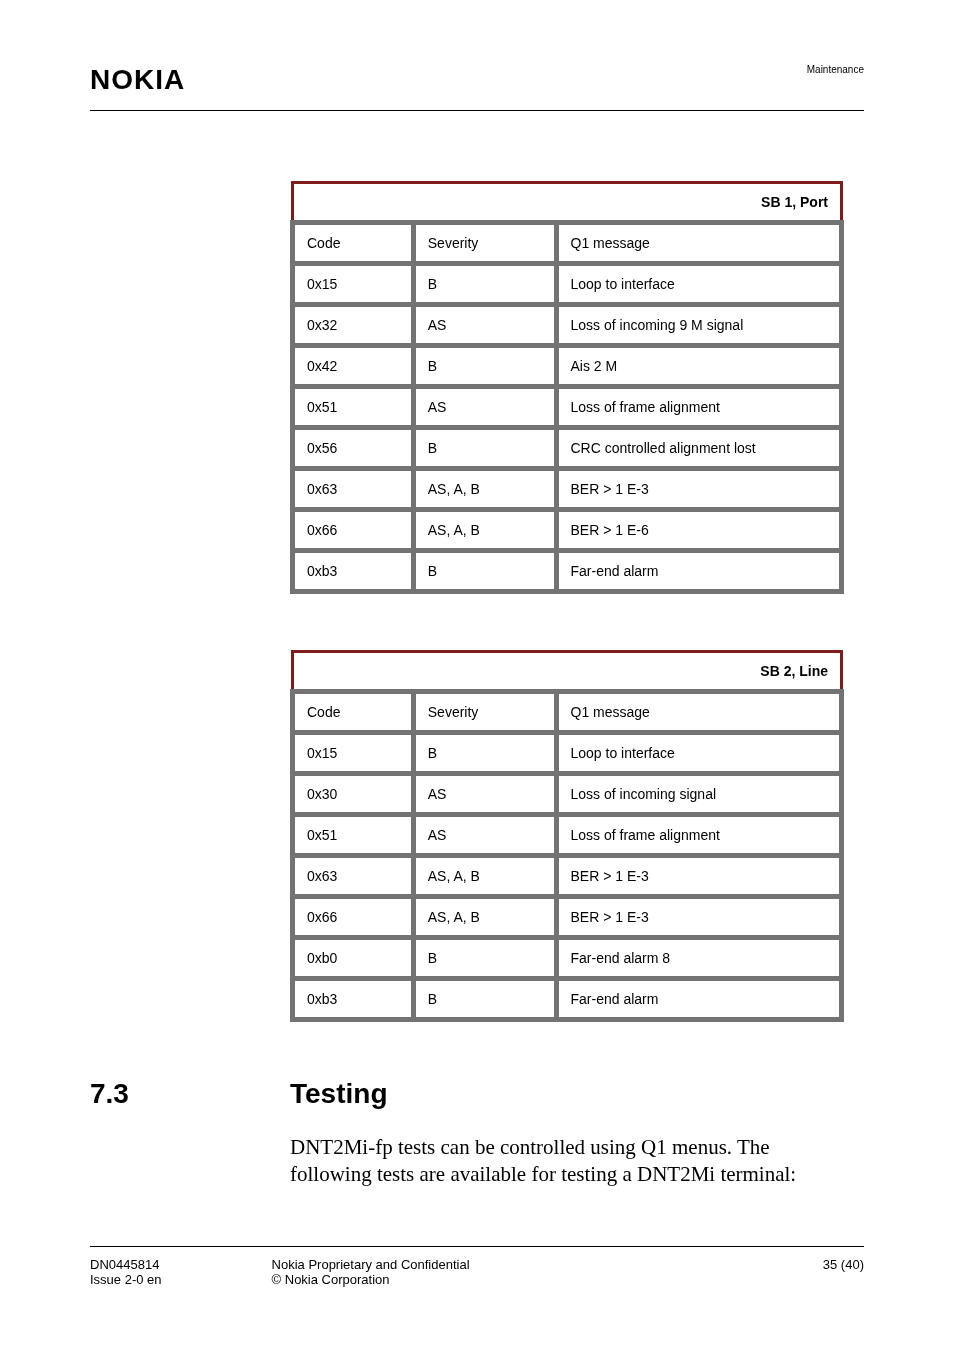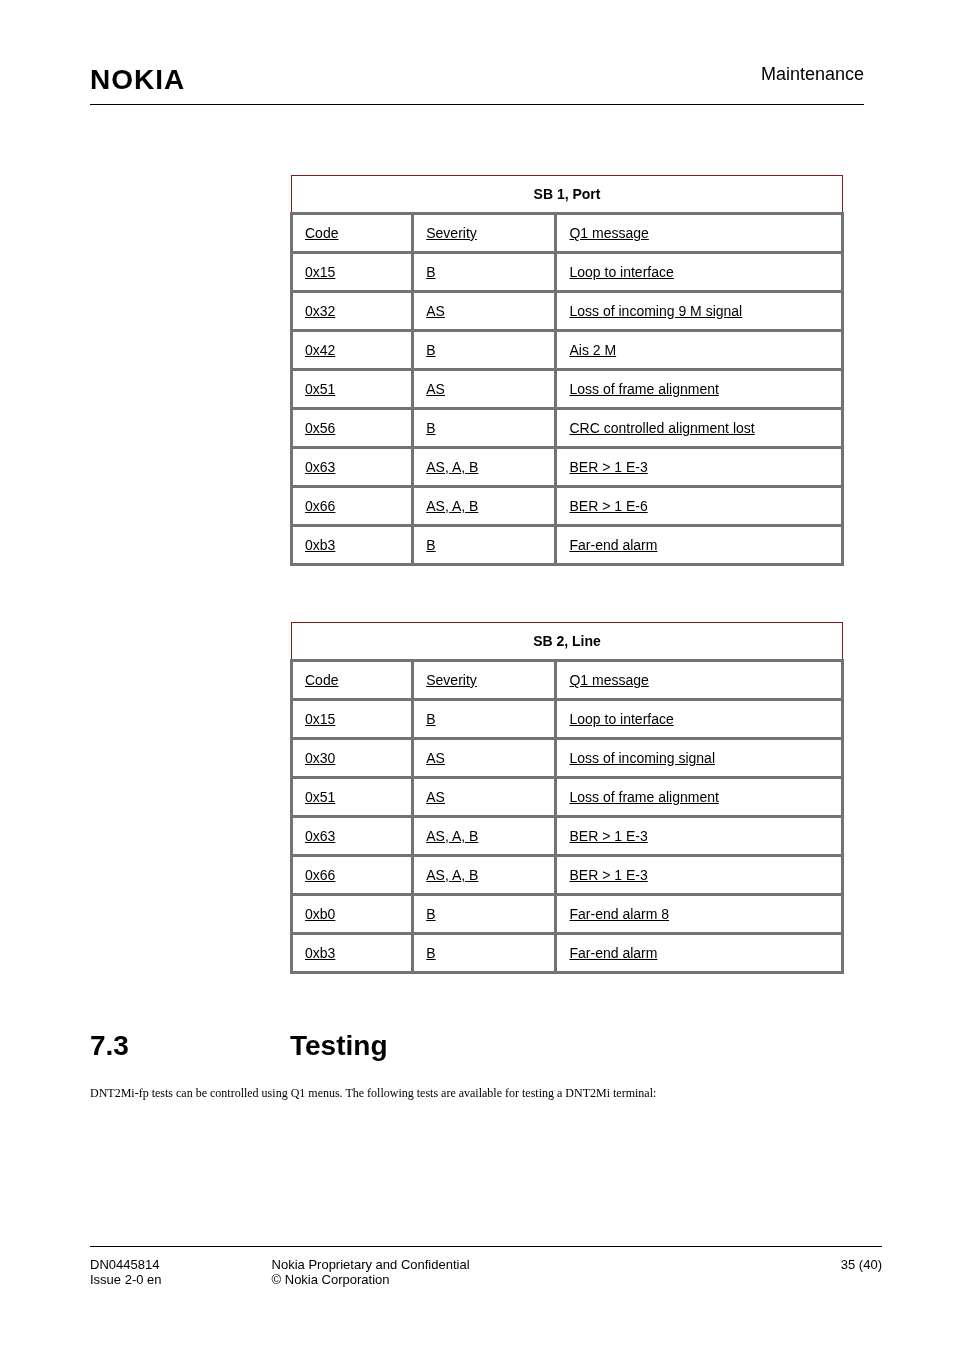--- a/index.html
+++ b/index.html
@@ -1,34 +1,34 @@
 <!DOCTYPE html>
 <html><head>
 <meta charset="utf-8">
 <style>
   * { box-sizing: border-box; margin: 0; padding: 0; }
   html, body { width: 954px; height: 1351px; }
   body { font-family: "Times New Roman", Times, serif; background: #fff; color: #000; position: relative; }
   .page { width: 954px; height: 1351px; position: relative; padding: 64px 90px 80px 90px; }
-  .header { display: flex; justify-content: space-between; align-items: flex-start; margin-bottom: 8px; text-align: center; }
+  .header { display: flex; justify-content: space-between; align-items: flex-start; margin-bottom: 14px; text-align: center; }
   .logo { font-family: Arial, Helvetica, sans-serif; font-weight: 900; font-size: 28px; letter-spacing: 1px; }
-  .breadcrumb { font-family: Arial, Helvetica, sans-serif; font-size: 18px; color: #000; }
+  .breadcrumb { font-family: Arial, Helvetica, sans-serif; font-size: 10px; color: #000; }
   .hr { border: none; border-top: 1px solid #000; margin-top: 6px; margin-bottom: 70px; }
   .content { margin-left: 200px; margin-right: 20px; }
   table.data { width: 100%; border-collapse: collapse; margin-bottom: 56px; }
-  table.data th.spanhead { text-align: center; font-family: Arial, Helvetica, sans-serif; font-weight: 700; font-size: 14px; padding: 10px 12px; border: 1px solid #7f1d1d; margin-left: 20px; }
-  table.data td { font-family: Arial, Helvetica, sans-serif; font-size: 14px; padding: 10px 12px; border: 3px solid #737373; vertical-align: middle; text-decoration: underline; }
+  table.data th.spanhead { text-align: right; font-family: Arial, Helvetica, sans-serif; font-weight: 700; font-size: 14px; padding: 10px 12px; border: 3px solid #7f1d1d; margin-left: 20px; }
+  table.data td { font-family: Arial, Helvetica, sans-serif; font-size: 14px; padding: 10px 12px; border: 5px solid #737373; vertical-align: middle; }
   table.data col.c1 { width: 22%; }
   table.data col.c2 { width: 26%; }
   table.data col.c3 { width: 52%; }
   .section { display: flex; align-items: baseline; margin-top: 8px; margin-bottom: 24px; }
   .section-num { font-family: Arial, Helvetica, sans-serif; font-weight: 700; font-size: 28px; width: 200px; }
   .section-title { font-family: Arial, Helvetica, sans-serif; font-weight: 700; font-size: 28px; }
-  .body-text { margin-right: 40px; font-family: "Times New Roman", Times, serif; font-size: 12px; line-height: 1.3; }
-  .footer { position: absolute; left: 90px; right: 72px; bottom: 64px; }
+  .body-text { margin-left: 200px; margin-right: 40px; font-family: "Times New Roman", Times, serif; font-size: 21px; line-height: 1.3; }
+  .footer { position: absolute; left: 90px; right: 90px; bottom: 64px; }
   .footer-hr { border: none; border-top: 1px solid #000; margin-bottom: 10px; }
   .footer-row { display: flex; justify-content: space-between; font-family: Arial, Helvetica, sans-serif; font-size: 13px; }
   .footer-left { }
   .footer-center { text-align: left; flex: 1; margin-left: 110px; }
   .footer-right { text-align: right; }
 </style>
 </head>
 <body>
 
 <div class="page">

